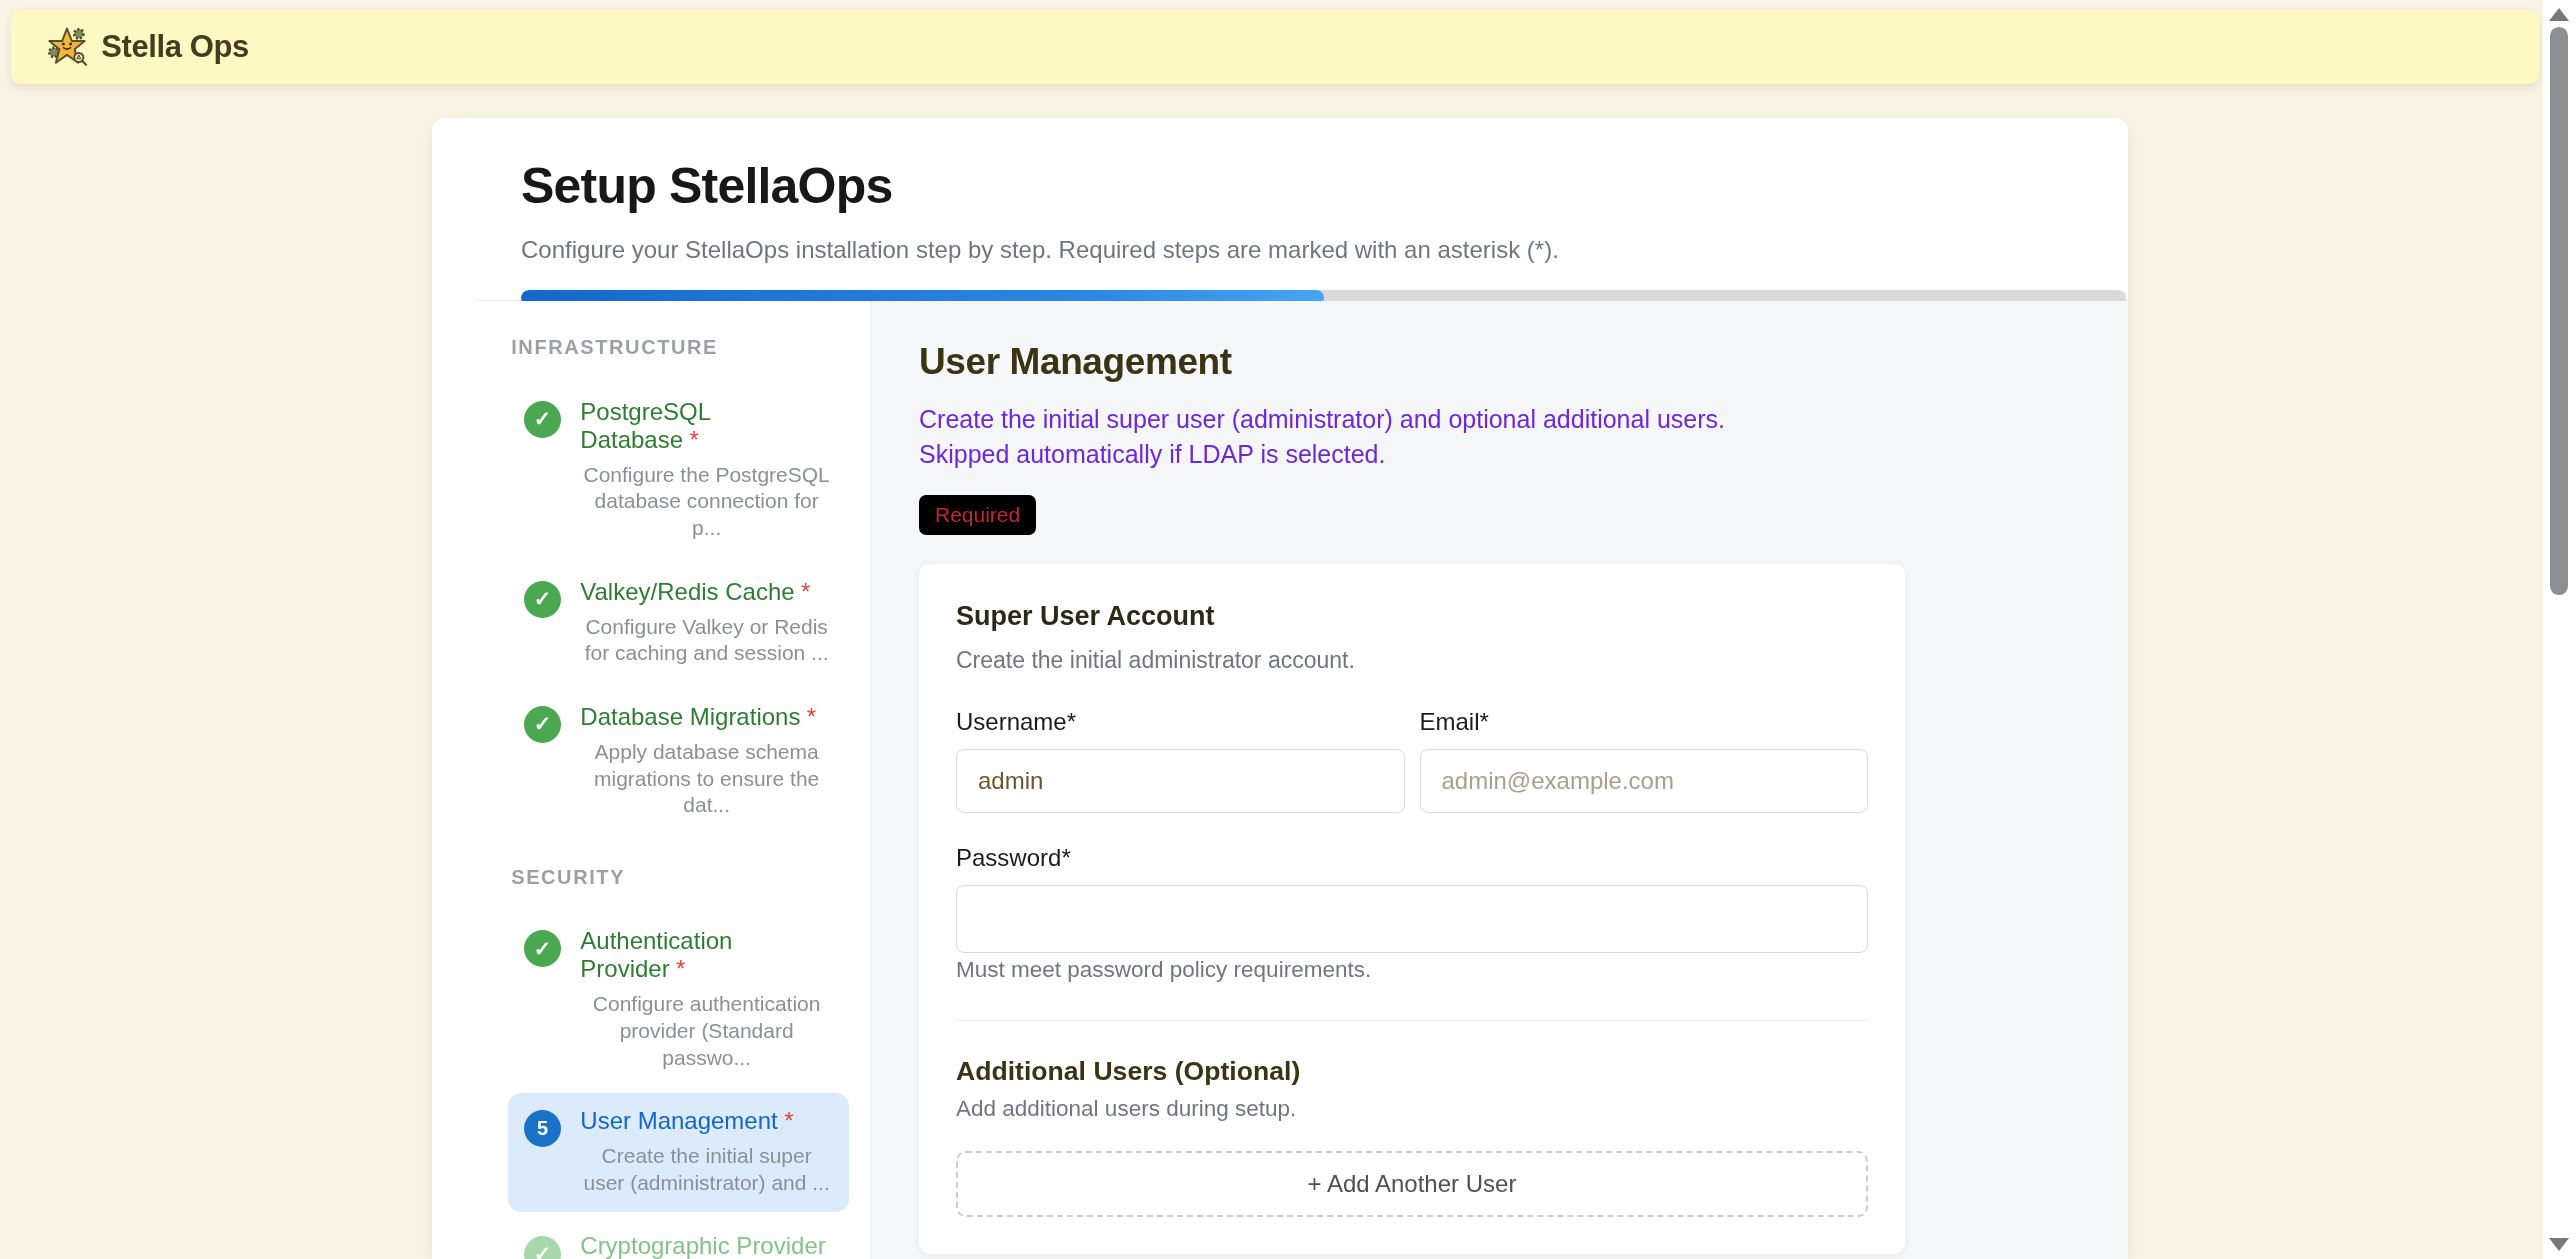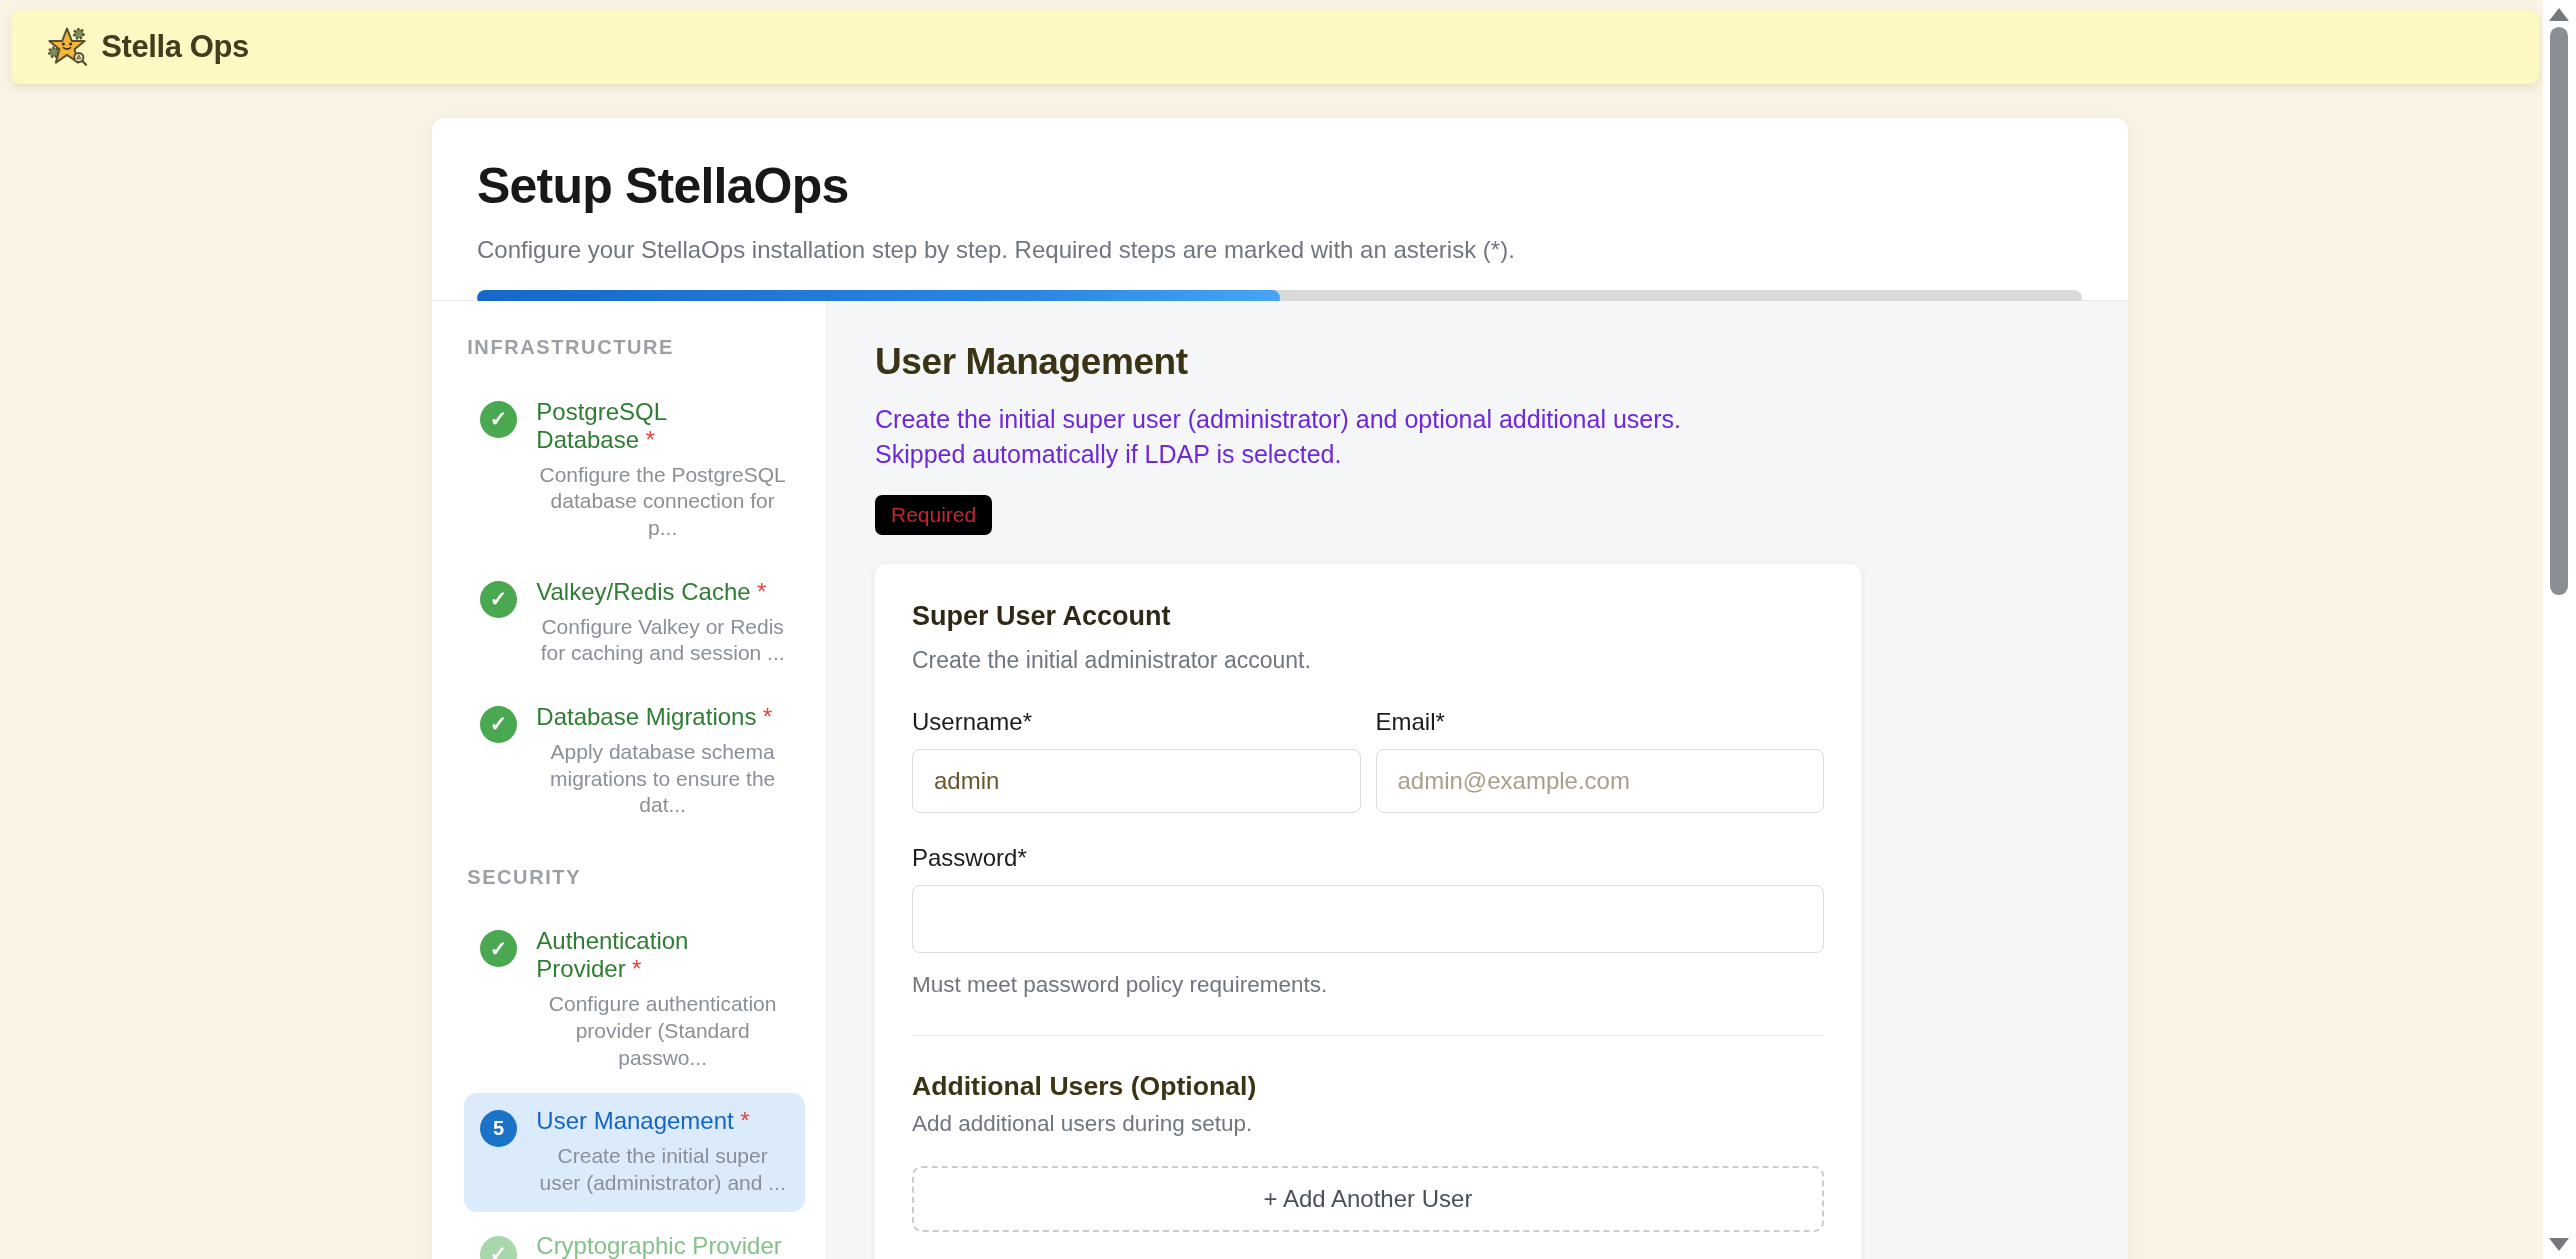--- a/index.html
+++ b/index.html
@@ -19,21 +19,21 @@
     display:flex; align-items:center; padding-left:35px; gap:14.5px;
   }
   .brand-wrap { display:flex; align-items:center; gap:13px; cursor:pointer; }
   .brand-text { font-size:31px; font-weight:bold; color:#463b1e; letter-spacing:-0.4px; }
 
   
   .main-card {
     position:absolute; left:432px; top:118px; width:1696px; height:1141px;
     background:#ffffff; border-radius:13px 13px 0 0;
     box-shadow:0 4.8px 17.7px rgba(0,0,0,.07);
-    display:flex; flex-direction:column; overflow:hidden;
+    display:flex; flex-direction:column; overflow:hidden;padding-left:44px;
   }
   .card-head { padding:39px 45px 0 45px; height:183px; border-bottom:0.8px solid #e7e9ec; flex:0 0 auto; }
   .setup-title { font-size:50px; font-weight:bold; color:#181818; letter-spacing:-0.8px; }
   .setup-sub { margin-top:21px; font-size:24px; color:#6f7680; }
   .progress-track {
     margin-top:26px; width:1605px; height:16px; border-radius:8px; background:#d9d9d9; overflow:hidden;
   }
   .progress-fill {
     height:100%; border-radius:8px;
     background:linear-gradient(90deg,#1667c9 0%, #2b87e2 70%, #47a4f5 100%);
@@ -92,21 +92,21 @@
   .field-col { flex:1 1 0; min-width:0; }
   .field-label { font-size:24px; color:#1c1c1c; margin-bottom:13px; }
   .text-input {
     width:100%; height:64px; background:#fff; border:1.6px solid #d9dbde; border-radius:8px;
     padding:0 21px; font-size:24px; color:#6b572c; outline:none;
     font-family:"Liberation Sans", sans-serif;
   }
   .text-input::placeholder { color:#a99f8a; }
   .pw-group { margin-top:31px; }
   .pw-input { height:68px; }
-  .field-help { margin-top:19px; font-size:22.5px; color:#6f7680; }
+  .field-help { margin-top:4px; font-size:22.5px; color:#6f7680; }
 
   .panel-divider { margin-top:37px; border-top:0.8px solid #e7e9ec; }
 
   .add-section-title { margin-top:35px; font-size:26.6px; font-weight:bold; color:#3b3414; }
   .add-section-sub { margin-top:9.7px; font-size:22.5px; color:#6f7680; }
   .add-user-btn {
     margin-top:29px; width:100%; height:66px; background:transparent;
     border:2.4px dashed #c9ccd0; border-radius:9.7px;
     font-size:24px; color:#4a5158; cursor:pointer;
     font-family:"Liberation Sans", sans-serif;

